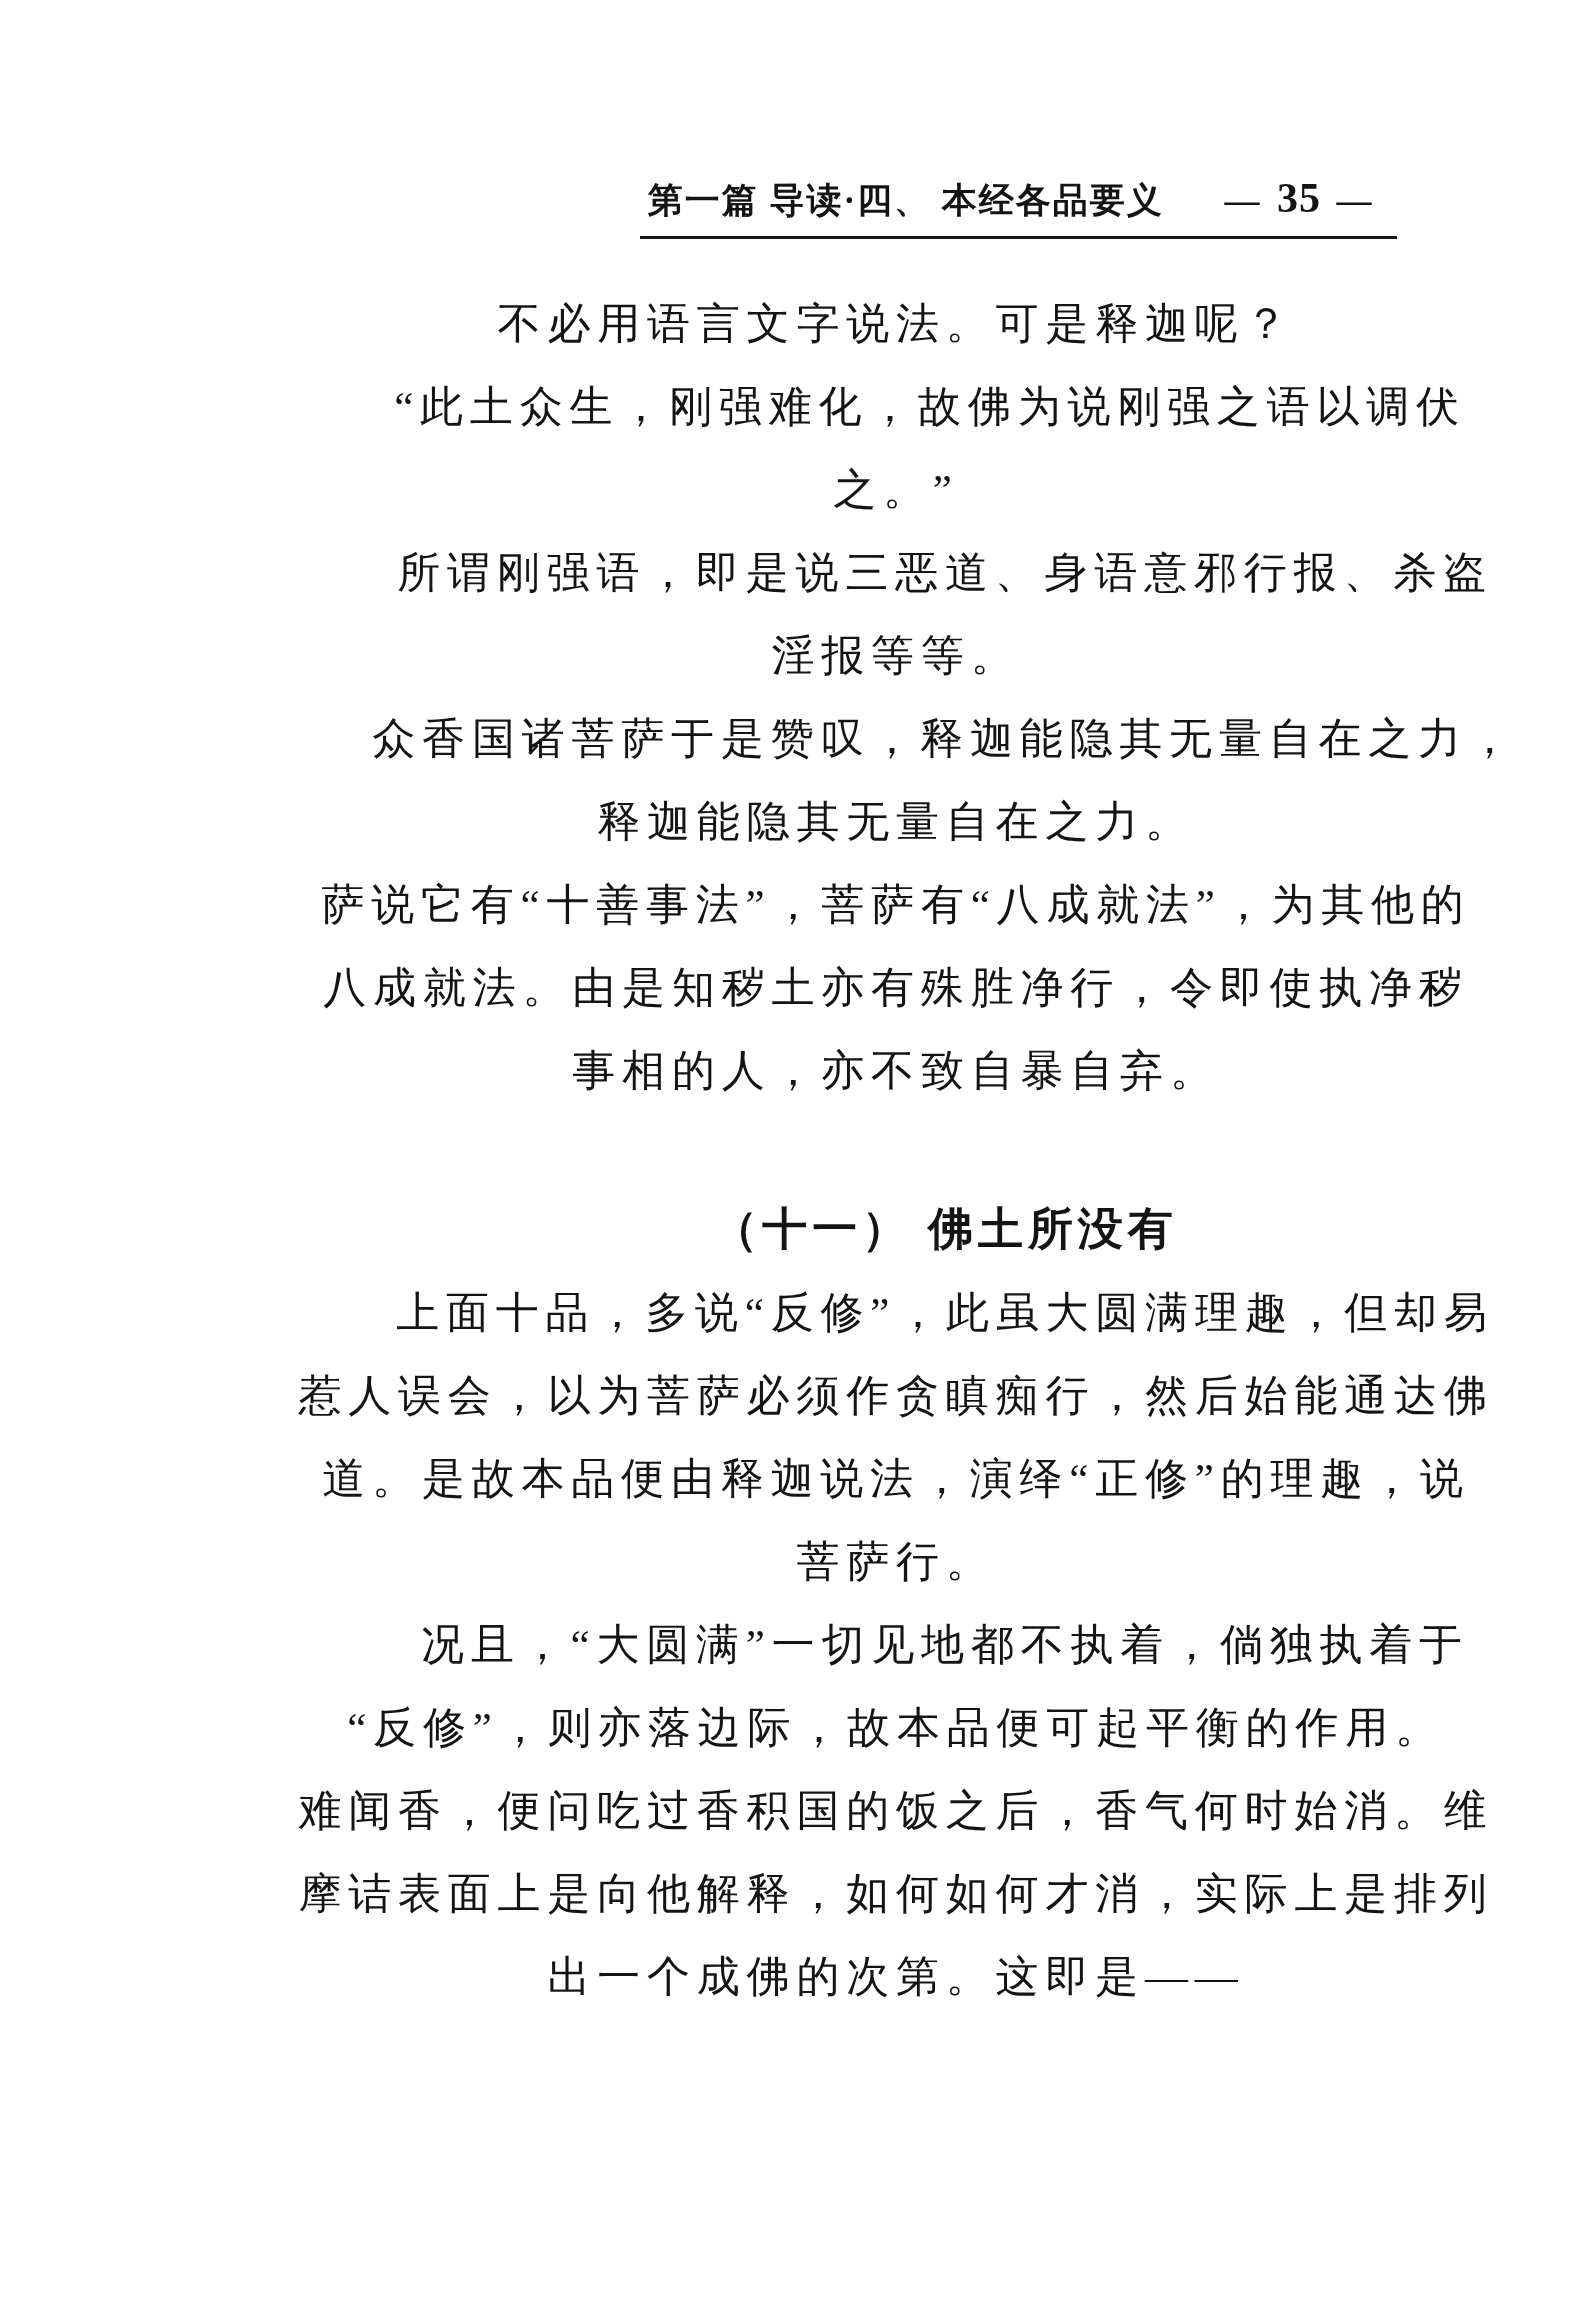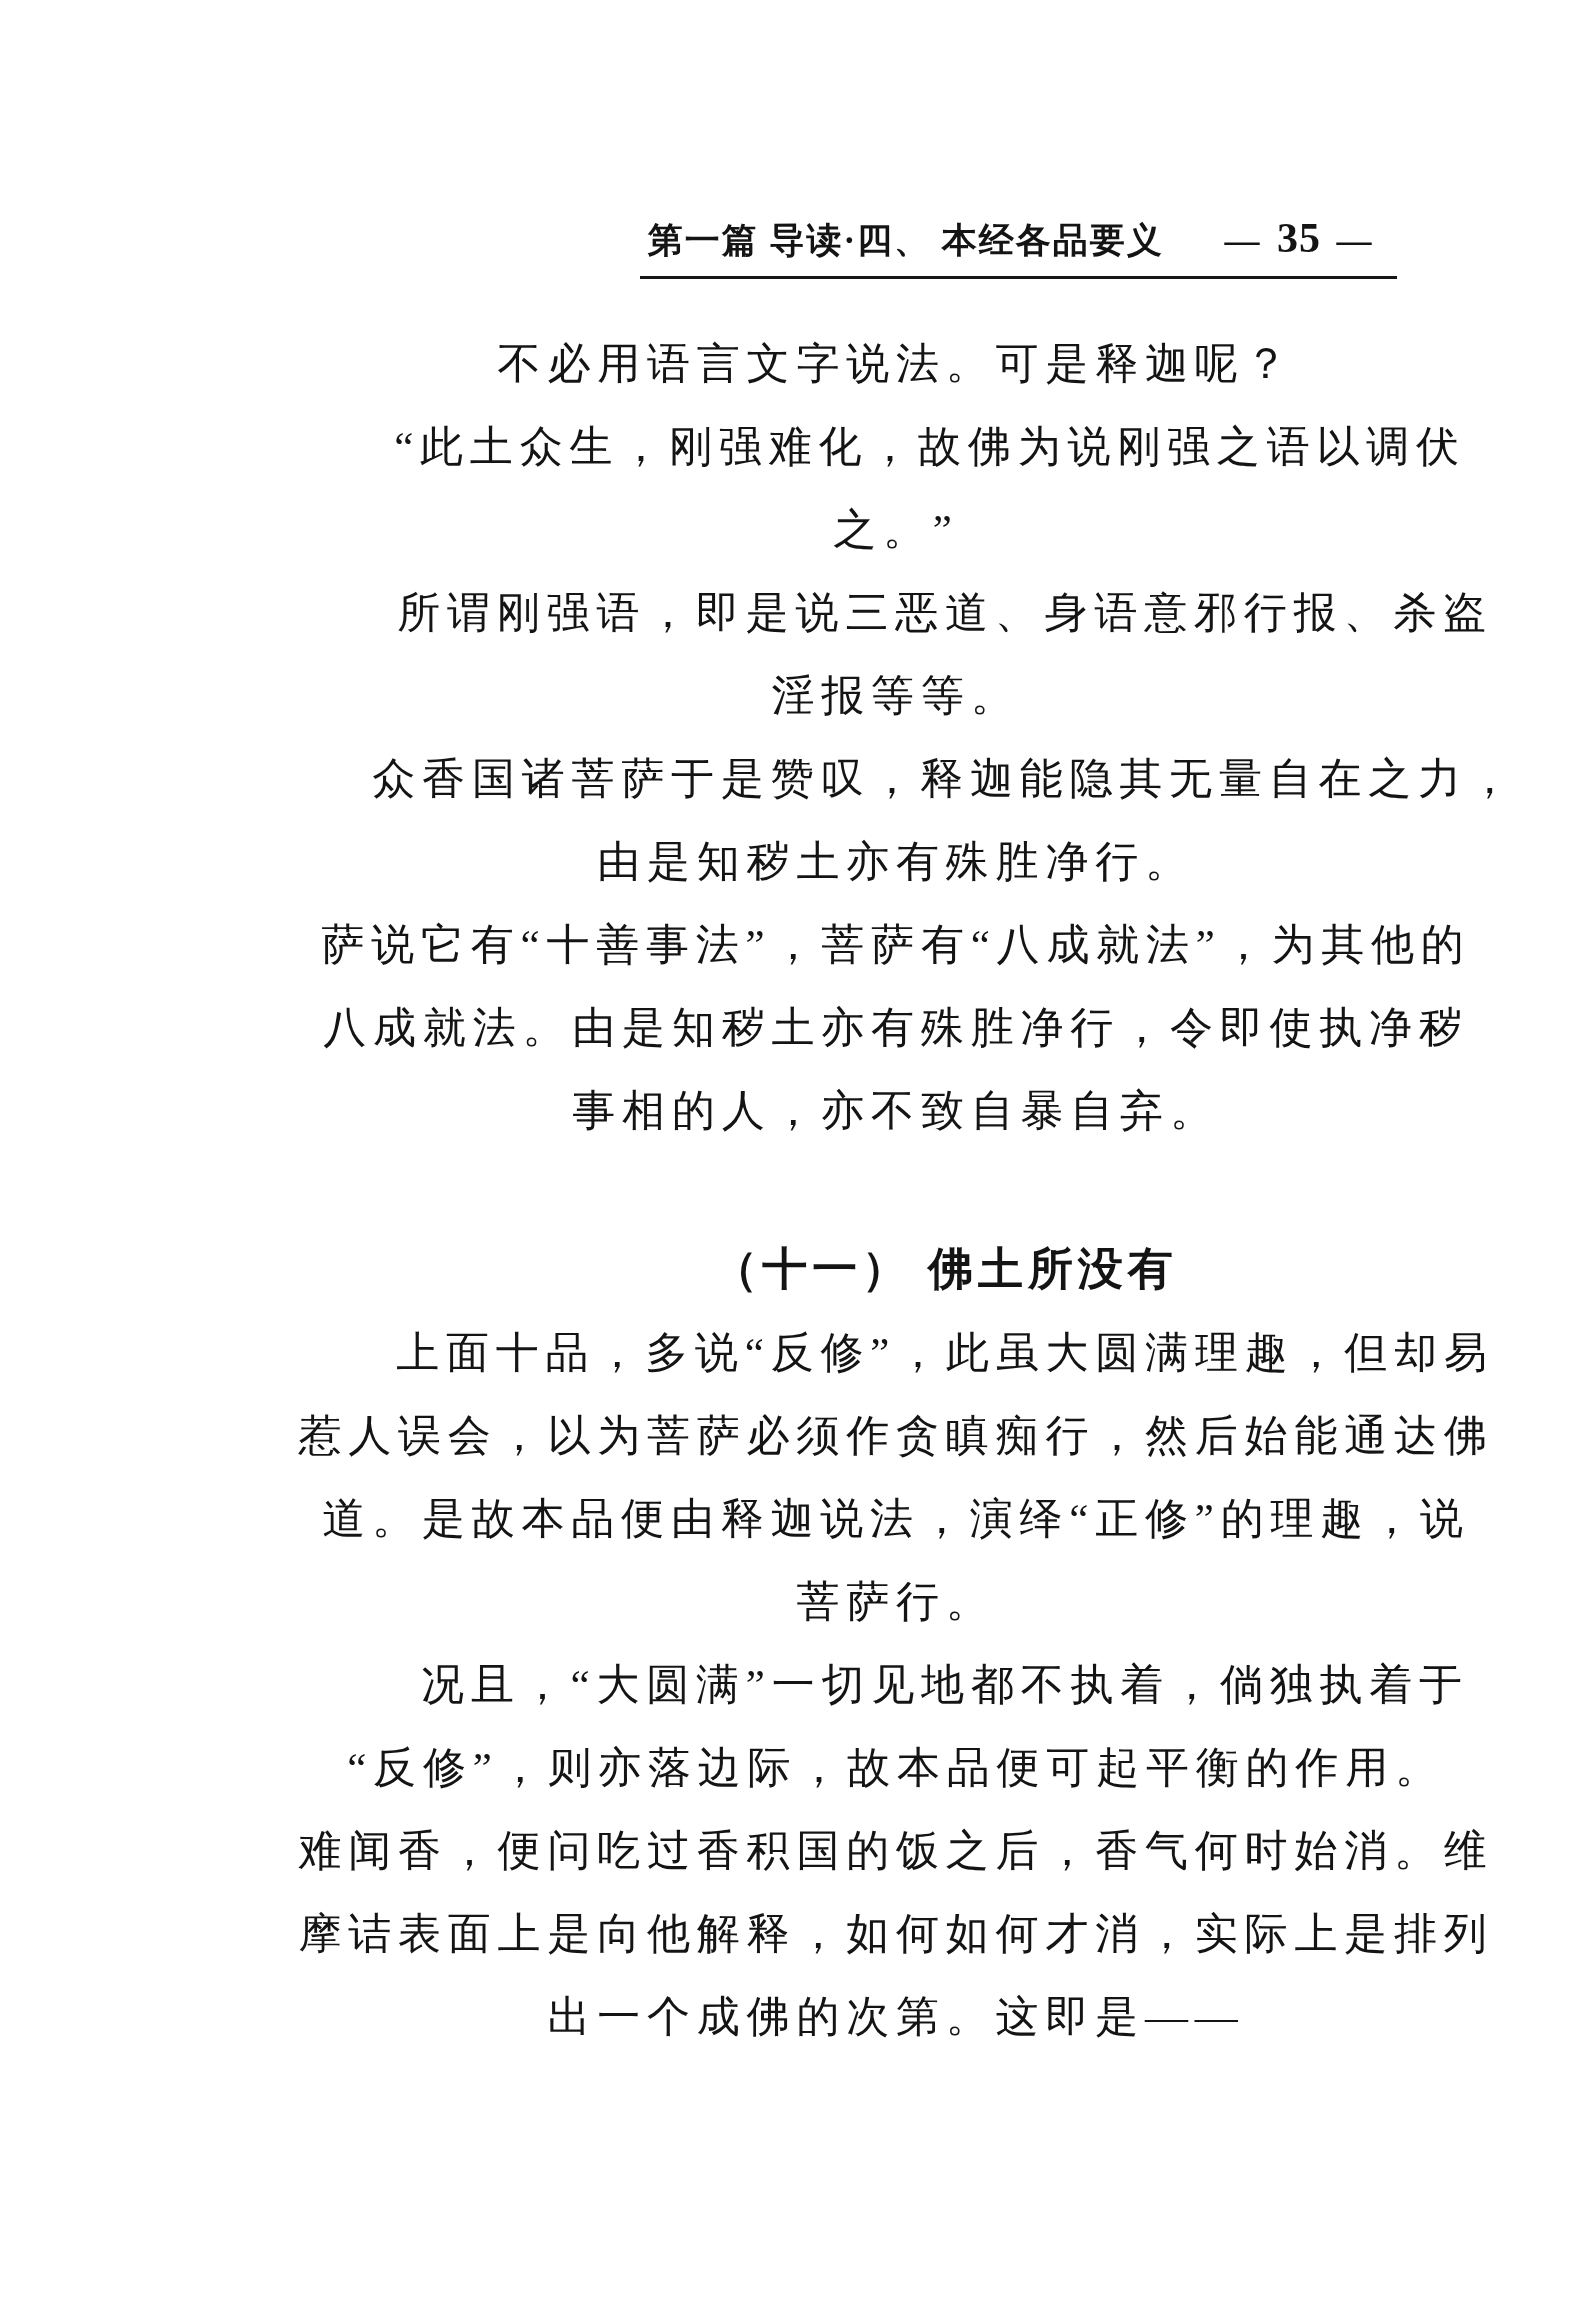--- a/index.html
+++ b/index.html
@@ -20,21 +20,20 @@
   }
   .header-inner{
     display:flex;
     align-items:baseline;
     border-bottom:3.9px solid #161616;
     padding:0 7.8px 11.7px 7.8px;
     font-size:35px;
     font-weight:bold;
     letter-spacing:2px;
     white-space:nowrap;
-    margin-top:40px;
   }
   .page-indicator{
     margin-left:45px;
     display:inline-flex;
     align-items:baseline;
   }
   .page-indicator .dash{margin:0 15.6px;font-weight:bold;}
   .page-indicator .num{font-size:42px;letter-spacing:1px;}
   
   .body-block{
@@ -75,21 +74,21 @@
     </div>
   </div>
 
   <div class="body-block">
       <div class="line cont">不必用语言文字说法。可是释迦呢？</div>
       <div class="line quote-first">“此土众生，刚强难化，故佛为说刚强之语以调伏</div>
       <div class="line cont">之。”</div>
       <div class="line first">所谓刚强语，即是说三恶道、身语意邪行报、杀盗</div>
       <div class="line cont">淫报等等。</div>
       <div class="line first">众香国诸菩萨于是赞叹，释迦能隐其无量自在之力，</div>
-      <div class="line cont">由是知秽土亦有殊胜净行。</div>
+      <div class="line cont">释迦能隐其无量自在之力。</div>
       <div class="line cont">萨说它有“十善事法”，菩萨有“八成就法”，为其他的</div>
       <div class="line cont">八成就法。由是知秽土亦有殊胜净行，令即使执净秽</div>
       <div class="line cont">事相的人，亦不致自暴自弃。</div>
       <div class="line heading">（十一） 佛土所没有</div>
       <div class="line first">上面十品，多说“反修”，此虽大圆满理趣，但却易</div>
       <div class="line cont">惹人误会，以为菩萨必须作贪瞋痴行，然后始能通达佛</div>
       <div class="line cont">道。是故本品便由释迦说法，演绎“正修”的理趣，说</div>
       <div class="line cont">菩萨行。</div>
       <div class="line first">况且，“大圆满”一切见地都不执着，倘独执着于</div>
       <div class="line cont">“反修”，则亦落边际，故本品便可起平衡的作用。</div>

